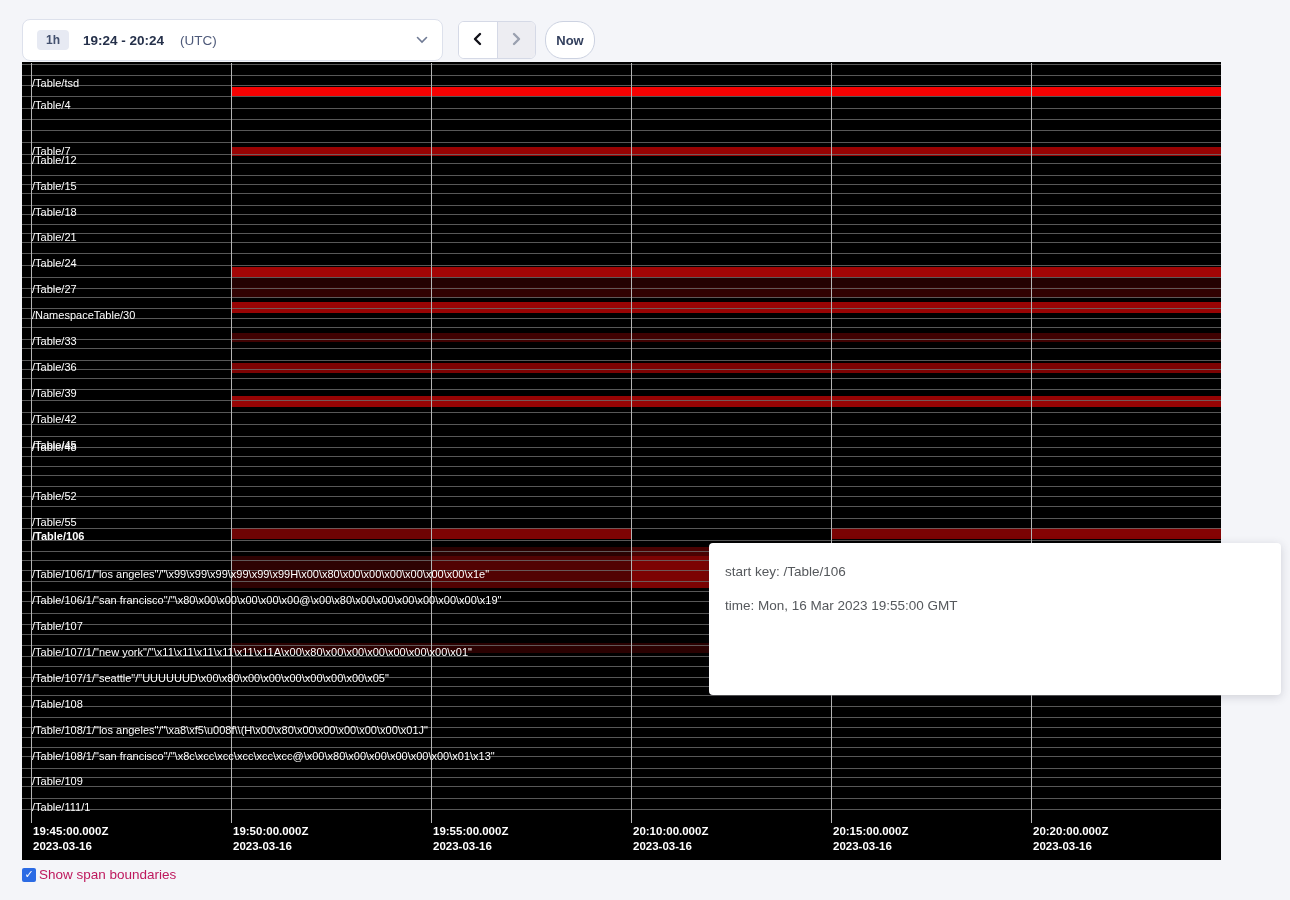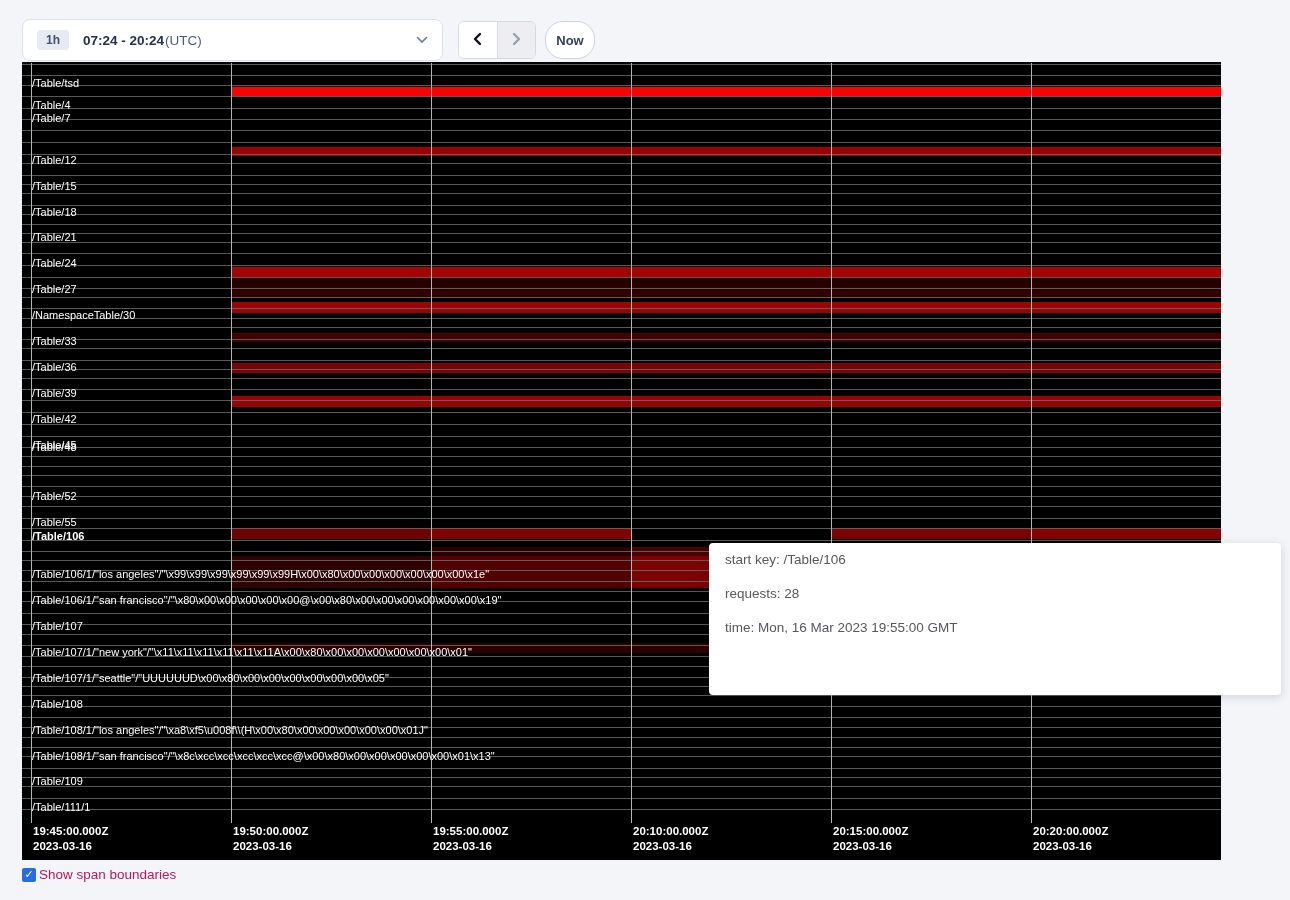--- a/index.html
+++ b/index.html
@@ -16,21 +16,21 @@
     left:22px;top:19px;width:421px;height:42px;
     background:#fff;border:1px solid #dde1ec;border-radius:8px;
     display:flex;align-items:center;box-sizing:border-box;
     padding:0 14px;cursor:pointer;
   }
   .range-badge{
     background:#e7eaf3;color:#43506e;font-size:12px;font-weight:bold;
     border-radius:4px;padding:3px 9px;margin-right:14px;
   }
   .range-text{font-size:13.5px;font-weight:bold;color:#25304a;}
-  .range-tz{font-size:13.5px;font-weight:normal;color:#4e5a7a;margin-left:1px;}
+  .range-tz{font-size:13.5px;font-weight:normal;color:#4e5a7a;margin-left:16px;}
   .chev-down{margin-left:auto;color:#6f7a94;display:flex;align-items:center;}
 
   .nav-group{
     left:458px;top:21px;height:38px;width:78px;display:flex;
     border:1px solid #d5d9e6;border-radius:6px;overflow:hidden;
     box-sizing:border-box;background:#fff;
   }
   .nav-btn{
     flex:1;display:flex;align-items:center;justify-content:center;
     background:#fff;border:none;cursor:pointer;padding:0;
@@ -59,39 +59,39 @@
   }
   .x-tick{position:absolute;top:762px;color:#fff;}
   .x-tick .t{font-size:11.5px;font-weight:600;line-height:15px;}
   .x-tick .d{font-size:11.5px;font-weight:600;line-height:15px;}
 
   
   .tooltip{
     left:709px;top:543px;width:572px;height:152px;box-sizing:border-box;
     background:#fff;border-radius:4px;z-index:10;
     box-shadow:0 2px 10px rgba(40,40,60,.18);
-    padding:0 16px;color:#55585c;font-size:13.5px;
+    padding:12px 16px;color:#55585c;font-size:13.5px;
   }
   .tooltip div{line-height:34px;white-space:nowrap;overflow:hidden;}
 
   
   .footer-row{left:22px;top:867px;display:flex;align-items:center;}
   .checkbox{
     width:14px;height:14px;background:#2b6be4;border-radius:2px;
     display:flex;align-items:center;justify-content:center;
     color:#fff;font-size:11px;line-height:11px;cursor:pointer;
   }
   .checkbox-label{font-size:13.5px;color:#be185d;margin-left:3px;}
 </style>
 </head>
 <body>
 
 <div class="abs time-selector">
   <span class="range-badge">1h</span>
-  <span class="range-text">07:24 - 20:24</span>
+  <span class="range-text">19:24 - 20:24</span>
   <span class="range-tz">(UTC)</span>
   <span class="chev-down">
     <svg width="12" height="8" viewBox="0 0 12 8">
         <path d="M1.5 1.5 L6 6 L10.5 1.5" fill="none" stroke="#6f7a94" stroke-width="1.6" stroke-linecap="round"></path>
       </svg>
   </span>
 </div>
 
 <div class="abs nav-group">
   <button class="nav-btn">
@@ -205,21 +205,21 @@
     <div class="hline" style="top: 736px;"></div>
     <div class="hline" style="top: 747px;"></div>
     <div class="vline" style="left: 9px;"></div>
     <div class="vline" style="left: 209px;"></div>
     <div class="vline" style="left: 409px;"></div>
     <div class="vline" style="left: 609px;"></div>
     <div class="vline" style="left: 809px;"></div>
     <div class="vline" style="left: 1009px;"></div>
     <div class="row-label" style="top: 15px;">/Table/tsd</div>
     <div class="row-label" style="top: 37px;">/Table/4</div>
-    <div class="row-label" style="top: 50px;">/Table/7</div>
+    <div class="row-label" style="top: 83px;">/Table/7</div>
     <div class="row-label" style="top: 92px;">/Table/12</div>
     <div class="row-label" style="top: 118px;">/Table/15</div>
     <div class="row-label" style="top: 144px;">/Table/18</div>
     <div class="row-label" style="top: 169px;">/Table/21</div>
     <div class="row-label" style="top: 195px;">/Table/24</div>
     <div class="row-label" style="top: 221px;">/Table/27</div>
     <div class="row-label" style="top: 247px;">/NamespaceTable/30</div>
     <div class="row-label" style="top: 273px;">/Table/33</div>
     <div class="row-label" style="top: 299px;">/Table/36</div>
     <div class="row-label" style="top: 325px;">/Table/39</div>
@@ -260,21 +260,20 @@
       <div class="d">2023-03-16</div>
     </div>
     <div class="x-tick" style="left: 1011px;">
       <div class="t">20:20:00.000Z</div>
       <div class="d">2023-03-16</div>
     </div>
   </div>
 
 <div class="abs tooltip">
   <div>start key: /Table/106</div>
-  <div>requests: 28</div>
   <div>time: Mon, 16 Mar 2023 19:55:00 GMT</div>
 </div>
 
 <div class="abs footer-row">
   <span class="checkbox">
     <span>✓</span>
   </span>
   <span class="checkbox-label">Show span boundaries</span>
 </div>
 

